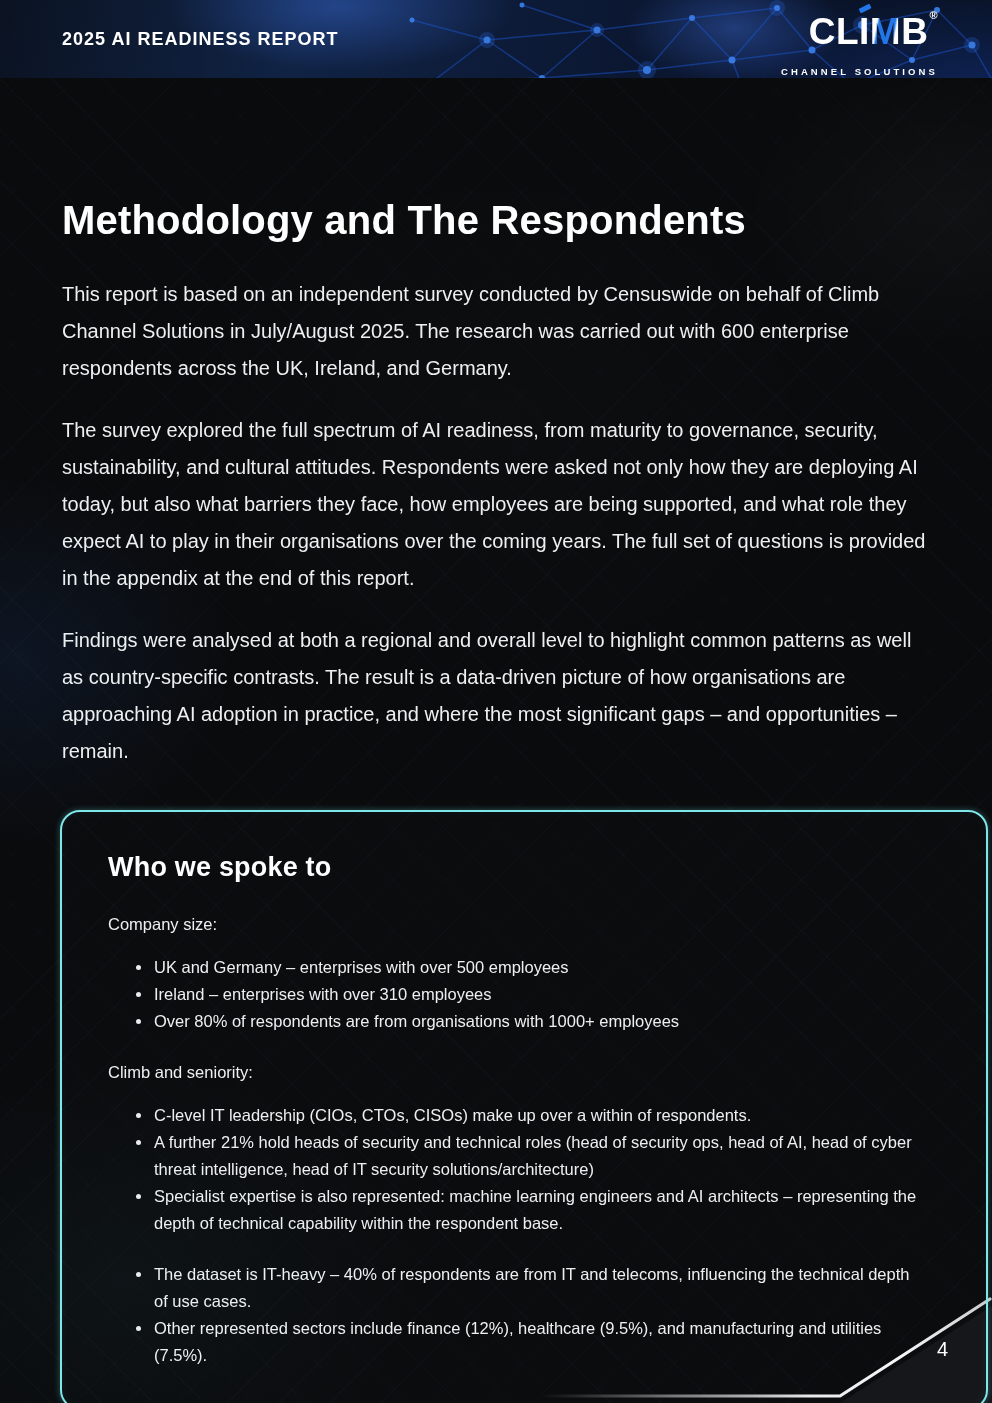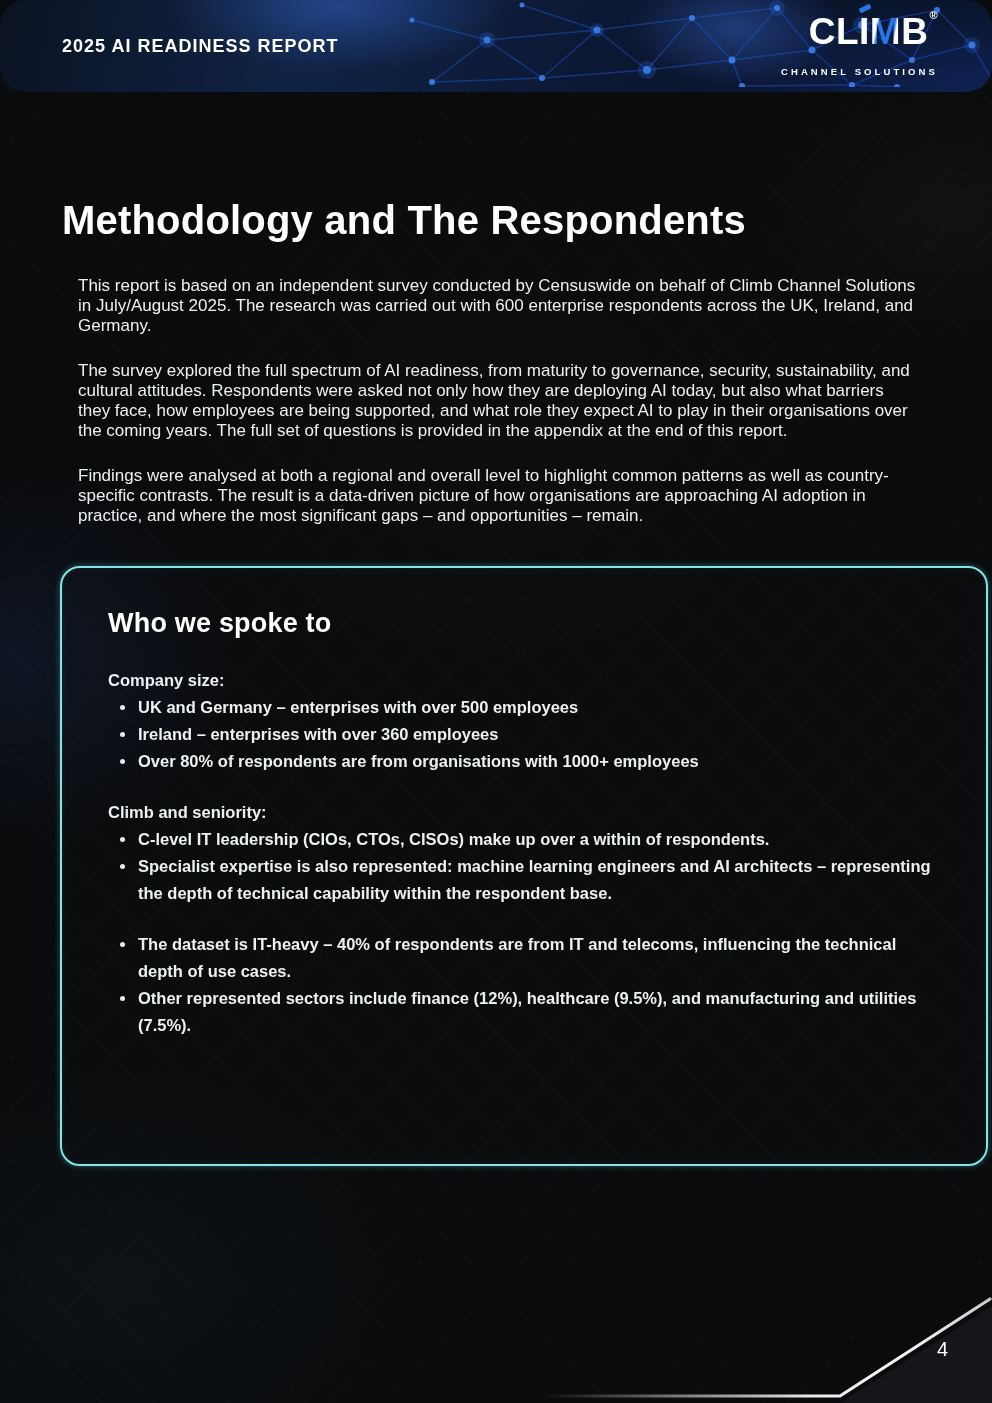--- a/index.html
+++ b/index.html
@@ -14,27 +14,26 @@
       radial-gradient(ellipse 300px 260px at 20px 660px, rgba(28,64,125,0.20), transparent 70%),
       radial-gradient(ellipse 420px 300px at 120px 1280px, rgba(36,86,96,0.10), transparent 70%),
       radial-gradient(ellipse 300px 200px at 950px 210px, rgba(255,255,255,0.028), transparent 70%),
       radial-gradient(ellipse 500px 400px at 500px 420px, rgba(255,255,255,0.012), transparent 70%),
       repeating-linear-gradient(45deg, rgba(120,200,205,0.022) 0 1px, transparent 1px 36px),
       repeating-linear-gradient(-45deg, rgba(120,200,205,0.022) 0 1px, transparent 1px 36px),
       #0a0b0d;
   }
   
   .topbar{
-    position:absolute;top:0;left:0;right:0;height:92px;overflow:hidden;z-index:5;
+    position:absolute;top:0;left:0;right:0;height:78px;overflow:hidden;z-index:5;
     background:
       radial-gradient(ellipse 240px 90px at 340px 6px, rgba(58,110,220,0.45), transparent 72%),
       radial-gradient(ellipse 150px 80px at 735px 28px, rgba(64,118,235,0.40), transparent 72%),
       radial-gradient(ellipse 430px 130px at 1000px 85px, rgba(25,60,160,0.38), transparent 75%),
       linear-gradient(100deg,#0b1322 0%,#102345 30%,#0d1b38 52%,#0a142b 75%,#081223 100%);
-    border-radius: 26px;
   }
   .plexus{position:absolute;right:0;top:0;width:600px;height:87px;opacity:.9;}
   .topbar-title{
     position:absolute;left:62px;top:50%;transform:translateY(-50%);
     font-size:18px;font-weight:bold;letter-spacing:1px;color:#ffffff;white-space:nowrap;z-index:2;
   }
   .logo{position:absolute;right:54px;top:13px;text-align:right;z-index:3;line-height:1;}
   .logo-word{font-size:37px;font-weight:bold;letter-spacing:0.5px;color:#fff;display:inline-block;position:relative;}
   .logo-i{position:relative;display:inline-block;}
   .i-accent{
@@ -49,33 +48,33 @@
     }
   }
   .reg{font-size:11px;vertical-align:top;position:relative;top:-3px;margin-left:1px;color:#fff;}
   .logo-sub{font-size:9.5px;font-weight:bold;letter-spacing:3.1px;color:#ffffff;margin-top:17px;white-space:nowrap;}
   
   main{position:absolute;left:62px;top:161px;width:872px;z-index:2;}
   h1{
     font-size:40px;line-height:1.15;font-weight:bold;color:#ffffff;
     letter-spacing:0.2px;margin:36px 0 33px;
   }
-  .para{font-size:17px;line-height:20px;margin:0 16px 25px;color:#edf0f1;}
+  .para{font-size:20px;line-height:37px;margin:0 0 25px;color:#edf0f1;}
   
   .info-box{
     margin:40px 0 0 -2px;width:928px;height:600px;box-sizing:border-box;overflow:hidden;
     border:2.5px solid #7ee7e9;border-radius:20px;
     padding:40px 46px 0 46px;
     box-shadow:0 0 6px rgba(110,228,232,0.35), inset 0 0 12px rgba(110,228,232,0.05);
     background:rgba(255,255,255,0.006);
   }
   .info-box h2{font-size:27px;font-weight:bold;color:#ffffff;margin:0 0 28px;letter-spacing:0.2px;}
   .box-section + .box-section{margin-top:24px;}
-  .section-label{font-size:16.5px;line-height:27px;color:#edf0f1;font-weight:bold;}
-  .bullet-list{list-style:none;margin:0;padding:0;font-weight:bold;}
+  .section-label{font-size:16.5px;line-height:27px;color:#edf0f1;}
+  .bullet-list{list-style:none;margin:16px;padding:0;}
   .bullet-item{display:flex;font-size:16.5px;line-height:27px;color:#edf0f1;}
   .bullet{flex:0 0 auto;width:5px;height:5px;border-radius:50%;background:#e8ecee;margin:11px 13px 0 12px;}
   .bullet-text{flex:1;}
   
   .footer-deco{position:absolute;right:0;bottom:0;width:460px;height:125px;z-index:1;}
   .page-number{position:absolute;right:44px;bottom:42px;font-size:20px;color:#ffffff;z-index:2;}
 </style>
 </head>
 <body>
 
@@ -164,35 +163,39 @@
 
       <div class="box-section">
         <div class="section-label">Company size:</div>
         <ul class="bullet-list">
           <li class="bullet-item">
               <span class="bullet"></span>
               <span class="bullet-text">UK and Germany – enterprises with over 500 employees</span>
             </li>
           <li class="bullet-item">
               <span class="bullet"></span>
-              <span class="bullet-text">Ireland – enterprises with over 360 employees</span>
+              <span class="bullet-text">Ireland – enterprises with over 310 employees</span>
             </li>
           <li class="bullet-item">
               <span class="bullet"></span>
               <span class="bullet-text">Over 80% of respondents are from organisations with 1000+ employees</span>
             </li>
         </ul>
       </div>
 
       <div class="box-section">
         <div class="section-label">Climb and seniority:</div>
         <ul class="bullet-list">
           <li class="bullet-item">
               <span class="bullet"></span>
               <span class="bullet-text">C-level IT leadership (CIOs, CTOs, CISOs) make up over a within of respondents.</span>
+            </li>
+          <li class="bullet-item">
+              <span class="bullet"></span>
+              <span class="bullet-text">A further 21% hold heads of security and technical roles (head of security ops, head of AI, head of cyber threat intelligence, head of IT security solutions/architecture)</span>
             </li>
           <li class="bullet-item">
               <span class="bullet"></span>
               <span class="bullet-text">Specialist expertise is also represented: machine learning engineers and AI architects – representing the depth of technical capability within the respondent base.</span>
             </li>
         </ul>
       </div>
 
       <div class="box-section">
         <ul class="bullet-list">

